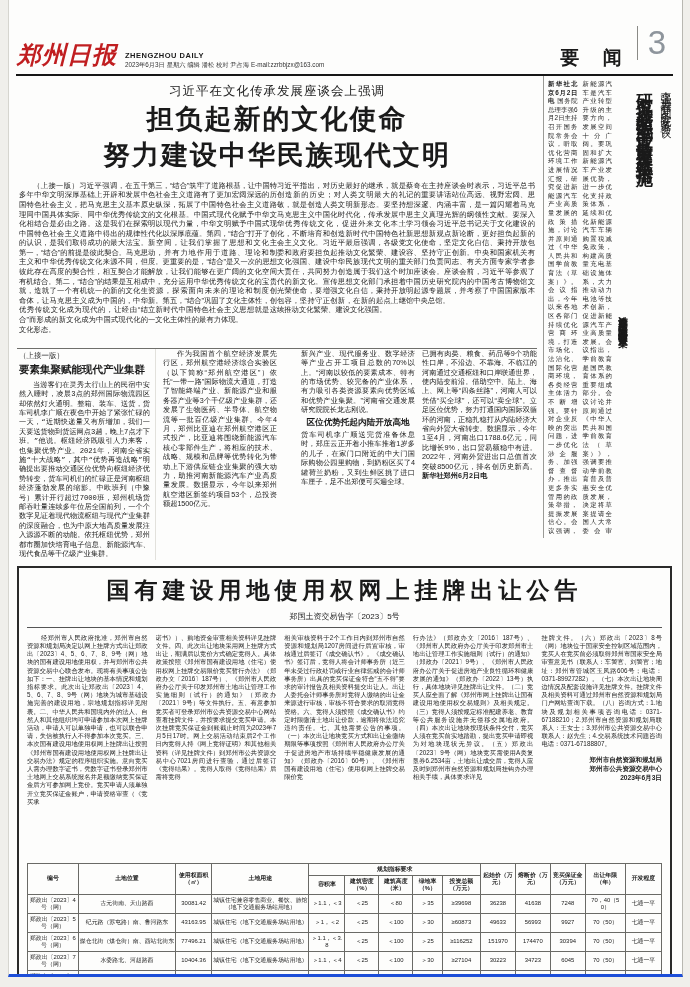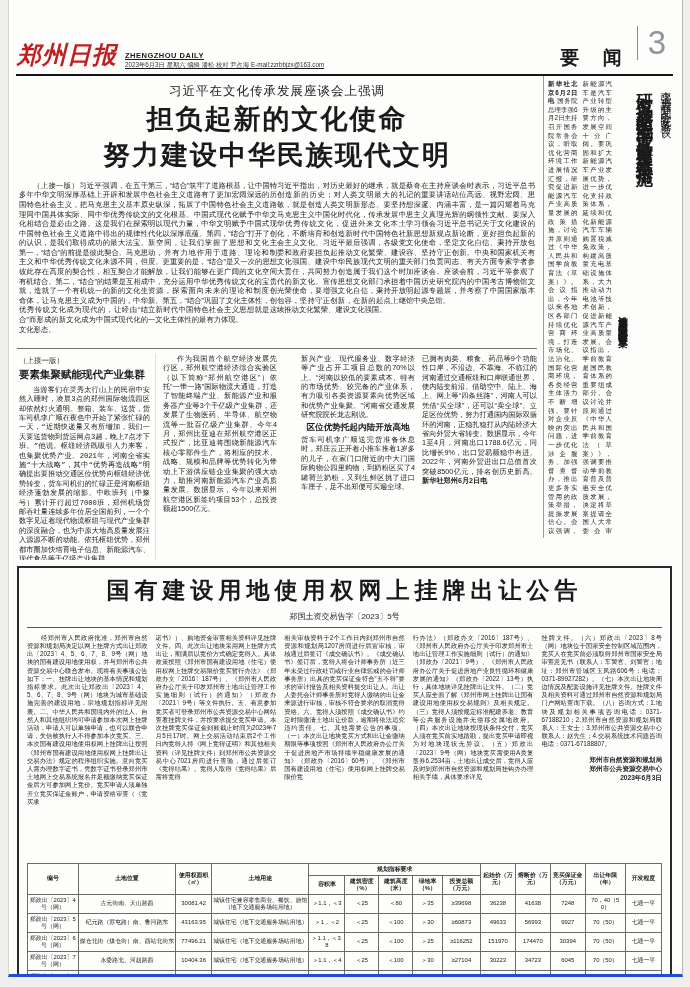--- a/index.html
+++ b/index.html
@@ -6,21 +6,21 @@
   html,body { background:#f0efeb; }
   body { font-family:"Liberation Sans","DejaVu Sans",sans-serif; color:#1a1a1a; }
   .page { position:relative; margin-left:8px; width:675px; height:977px; background:#fdfdfc;
           border-left:1px solid #d6d5cf; border-right:1px solid #b8b7b1; border-bottom:3px solid #1d4ed8;
           overflow:hidden; padding:14px 8px 0 6px; }
   
   .masthead { display:flex; align-items:flex-end; justify-content:space-between; padding:0 2px 3px 2px; }
   .mast-left { display:flex; align-items:flex-end; gap:8px; }
   .logo { font-family:"DejaVu Serif","Liberation Serif",serif; font-weight:bold; font-style:italic;
           font-size:24px; color:#c01e20; letter-spacing:1px; white-space:nowrap; }
-  .mast-info { padding-bottom:1px;text-decoration:underline; }
+  .mast-info { padding-bottom:1px; }
   .mast-en { font-size:7.5px; font-weight:bold; letter-spacing:.5px; }
   .mast-date { font-size:6.3px; color:#333; margin-top:1px; }
   .mast-right { display:flex; align-items:center; }
   .section-name { font-size:19px; letter-spacing:9px; font-weight:600; padding-right:2px; white-space:nowrap;margin-top:31px; }
   .pageno-divider { width:1px; height:34px; background:#8a8a86; margin:0 10px 0 4px; }
   .page-number { font-size:33px; color:#8e959c; font-weight:400; line-height:1; padding-right:6px; }
   .mast-rule { border-top:2.5px solid #161616; margin:0 1px; }
   
   .main-zone { display:flex; }
   .left-main { width:524px; }
@@ -28,21 +28,21 @@
                display:flex; height:462px; }
   
   .top-story { padding:7px 4px 0 4px; }
   .kicker { text-align:center; font-size:12.5px; letter-spacing:1px; color:#222; }
   .main-title { text-align:center; font-weight:bold; font-size:27px; letter-spacing:2px; line-height:1.18; margin-top:4px; }
   .story-cols { display:flex; margin-top:9px; height:160px; overflow:hidden;justify-content:center; }
   .story-col { flex:1; font-size:7.3px; line-height:9.6px; text-align:justify; color:#222;
                text-justify:inter-character; overflow:hidden; }
   .indent { text-indent:14px; }
   
-  .mid-zone { border-top:1px solid #6f6f6b; margin:7px 2px 0 2px; display:flex; padding-top:5px; height:212px; overflow:hidden; }
+  .mid-zone { border-top:1px solid #6f6f6b; margin:7px 2px 0 2px; display:flex; height:212px; overflow:hidden; }
   .left-box { width:140px; padding:2px 5px 0 2px; }
   .left-box .lb-kicker { font-size:7.5px; color:#333; }
   .left-box .lb-title { font-size:10.5px; font-weight:bold; margin:2px 0 4px 0; }
   .lb-body { font-size:7.2px; line-height:9.4px; text-align:justify; height:176px; overflow:hidden;font-family:Liberation Mono, monospace; }
   .mid-story { flex:1; display:flex; padding-left:7px; border-left:1px solid #e2e1dc; }
   .mid-left { width:252px; }
   .mid-title { text-align:center; font-size:20px; font-weight:bold; letter-spacing:1px; margin:8px 0 7px 0; }
   .mid-cols { display:flex; gap:24px; height:162px; overflow:hidden; }
   .mid-col { flex:1; font-size:7.2px; line-height:9.4px; text-align:justify; overflow:hidden; }
   .mid-col3 { width:122px; padding-left:7px; font-size:7.2px; line-height:9.4px; text-align:justify; overflow:hidden; height:202px; }

